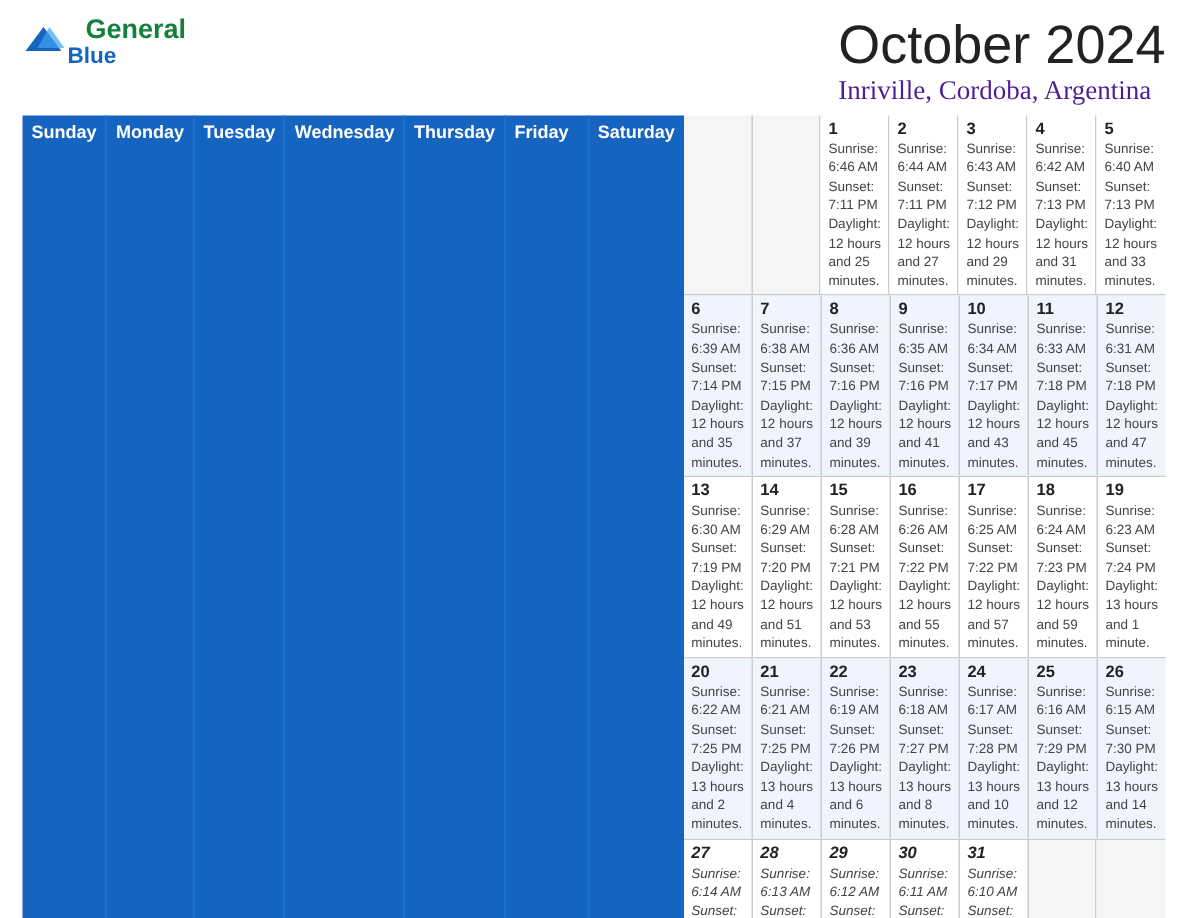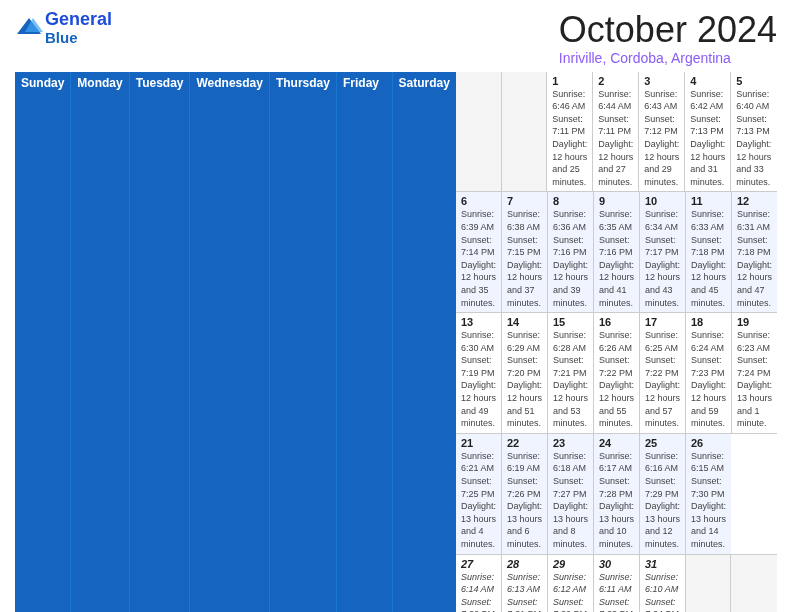--- a/index.html
+++ b/index.html
@@ -29,43 +29,45 @@
       gap: 2px;
     }
     .logo-text {
       display: flex;
       flex-direction: column;
       line-height: 1.1;
     }
     .logo-general {
       font-size: 18px;
       font-weight: bold;
-      color: #1d4ed8;
+      color: #15803d;
+      margin-left: 12px;
     }
     .logo-blue {
       font-size: 15px;
       font-weight: bold;
       color: #1565c0;
     }
     .logo-icon {
       width: 28px;
       height: 28px;
     }
     .title-block {
       text-align: left;
     }
     .month-title {
       font-size: 36px;
       font-weight: normal;
       color: #222;
       line-height: 1.1;
     }
     .location {
-      font-size: 14px;
-      color: #8b5cf6;
+      font-size: 18px;
+      color: #4c1d95;
+      font-family: Liberation Serif, serif;
     }
     .calendar {
       flex: 1;
       display: flex;
       flex-direction: row;
     }
     .cal-header-row {
       display: grid;
       grid-template-columns: repeat(7, 1fr);
       background: #1565c0;
@@ -283,20 +285,27 @@
           <div class="cal-cell">
             <span class="day-num">19</span>
             <div class="day-info">Sunrise: 6:23 AM
 Sunset: 7:24 PM
 Daylight: 13 hours
 and 1 minute.</div>
           </div>
         </div>
         <div class="cal-row">
           <div class="cal-cell alt-row">
+            <span class="day-num">20</span>
+            <div class="day-info">Sunrise: 6:22 AM
+Sunset: 7:25 PM
+Daylight: 13 hours
+and 2 minutes.</div>
+          </div>
+          <div class="cal-cell alt-row">
             <span class="day-num">21</span>
             <div class="day-info">Sunrise: 6:21 AM
 Sunset: 7:25 PM
 Daylight: 13 hours
 and 4 minutes.</div>
           </div>
           <div class="cal-cell alt-row">
             <span class="day-num">22</span>
             <div class="day-info">Sunrise: 6:19 AM
 Sunset: 7:26 PM

